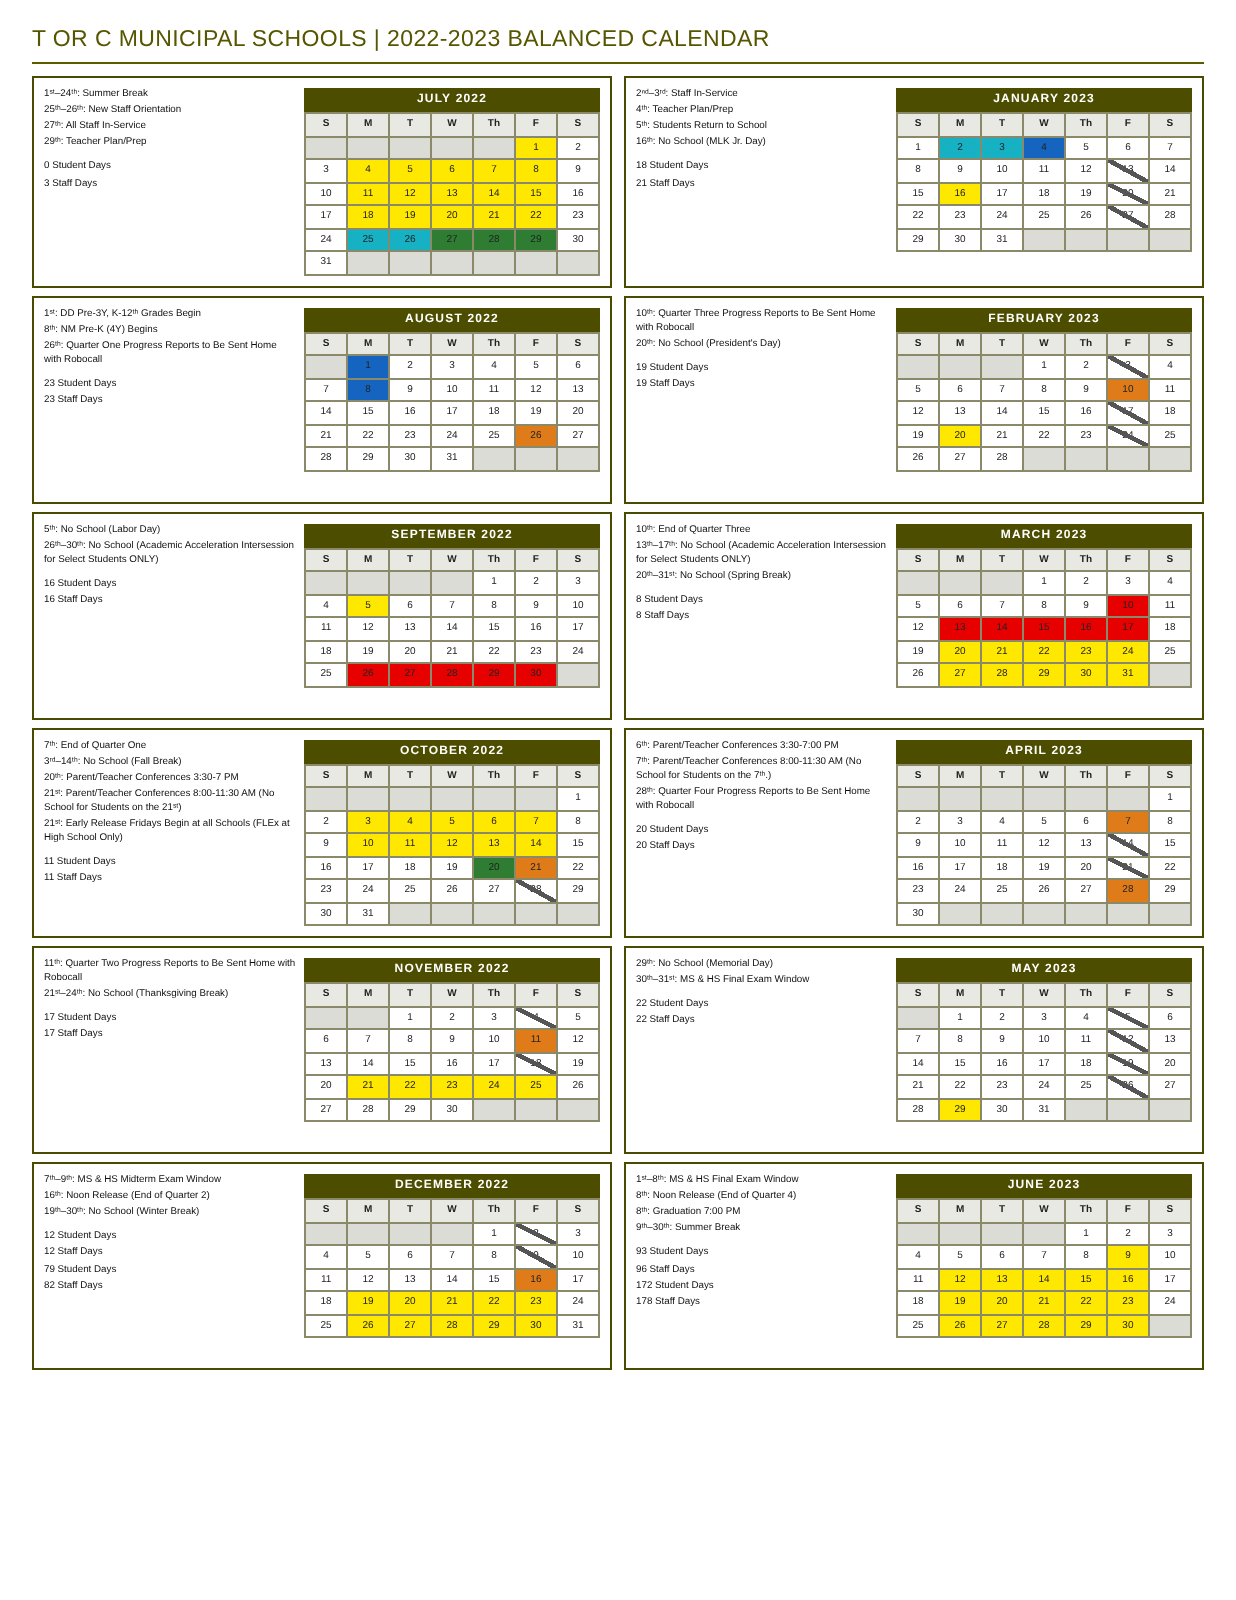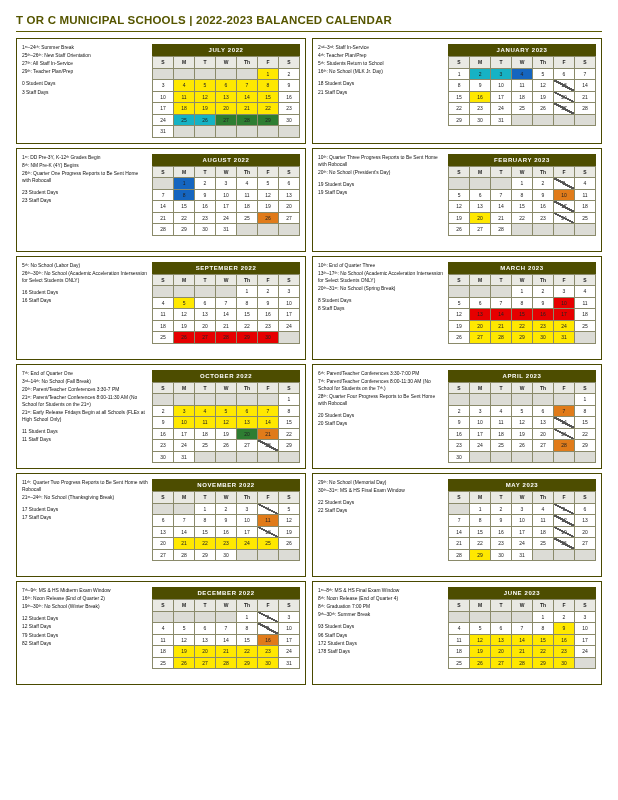--- a/index.html
+++ b/index.html
@@ -4,21 +4,21 @@
 <style>
   html,body{margin:0;padding:0;}
   body{
     width:618px;height:800px;background:#ffffff;
     font-family:"Liberation Sans", sans-serif;
     color:#1a1a1a;
     -webkit-font-smoothing:antialiased;
   }
   .page{position:relative;width:618px;height:800px;box-sizing:border-box;padding:14px 16px 6px 16px;}
   .title{
-    font-size:11.5px;font-weight:bold;color:#5a5a00;letter-spacing:.2px;
+    font-size:11.5px;font-weight:normal;color:#5a5a00;letter-spacing:.2px;
     border-bottom:1.6px solid #5b5b00;padding-bottom:5px;margin-bottom:6px;
     color:#565600;
   }
   .grid{display:flex;flex-direction:column;gap:4px;}
   .row{display:flex;gap:6px;}
   .cellbox{
     flex:1 1 0;border:1.1px solid #4a4a00;box-sizing:border-box;
     display:flex;align-items:flex-start;padding:5px 5px;gap:4px;min-height:104px;
   }
   .notes{width:46%;font-size:4.9px;line-height:1.45;color:#111;}

